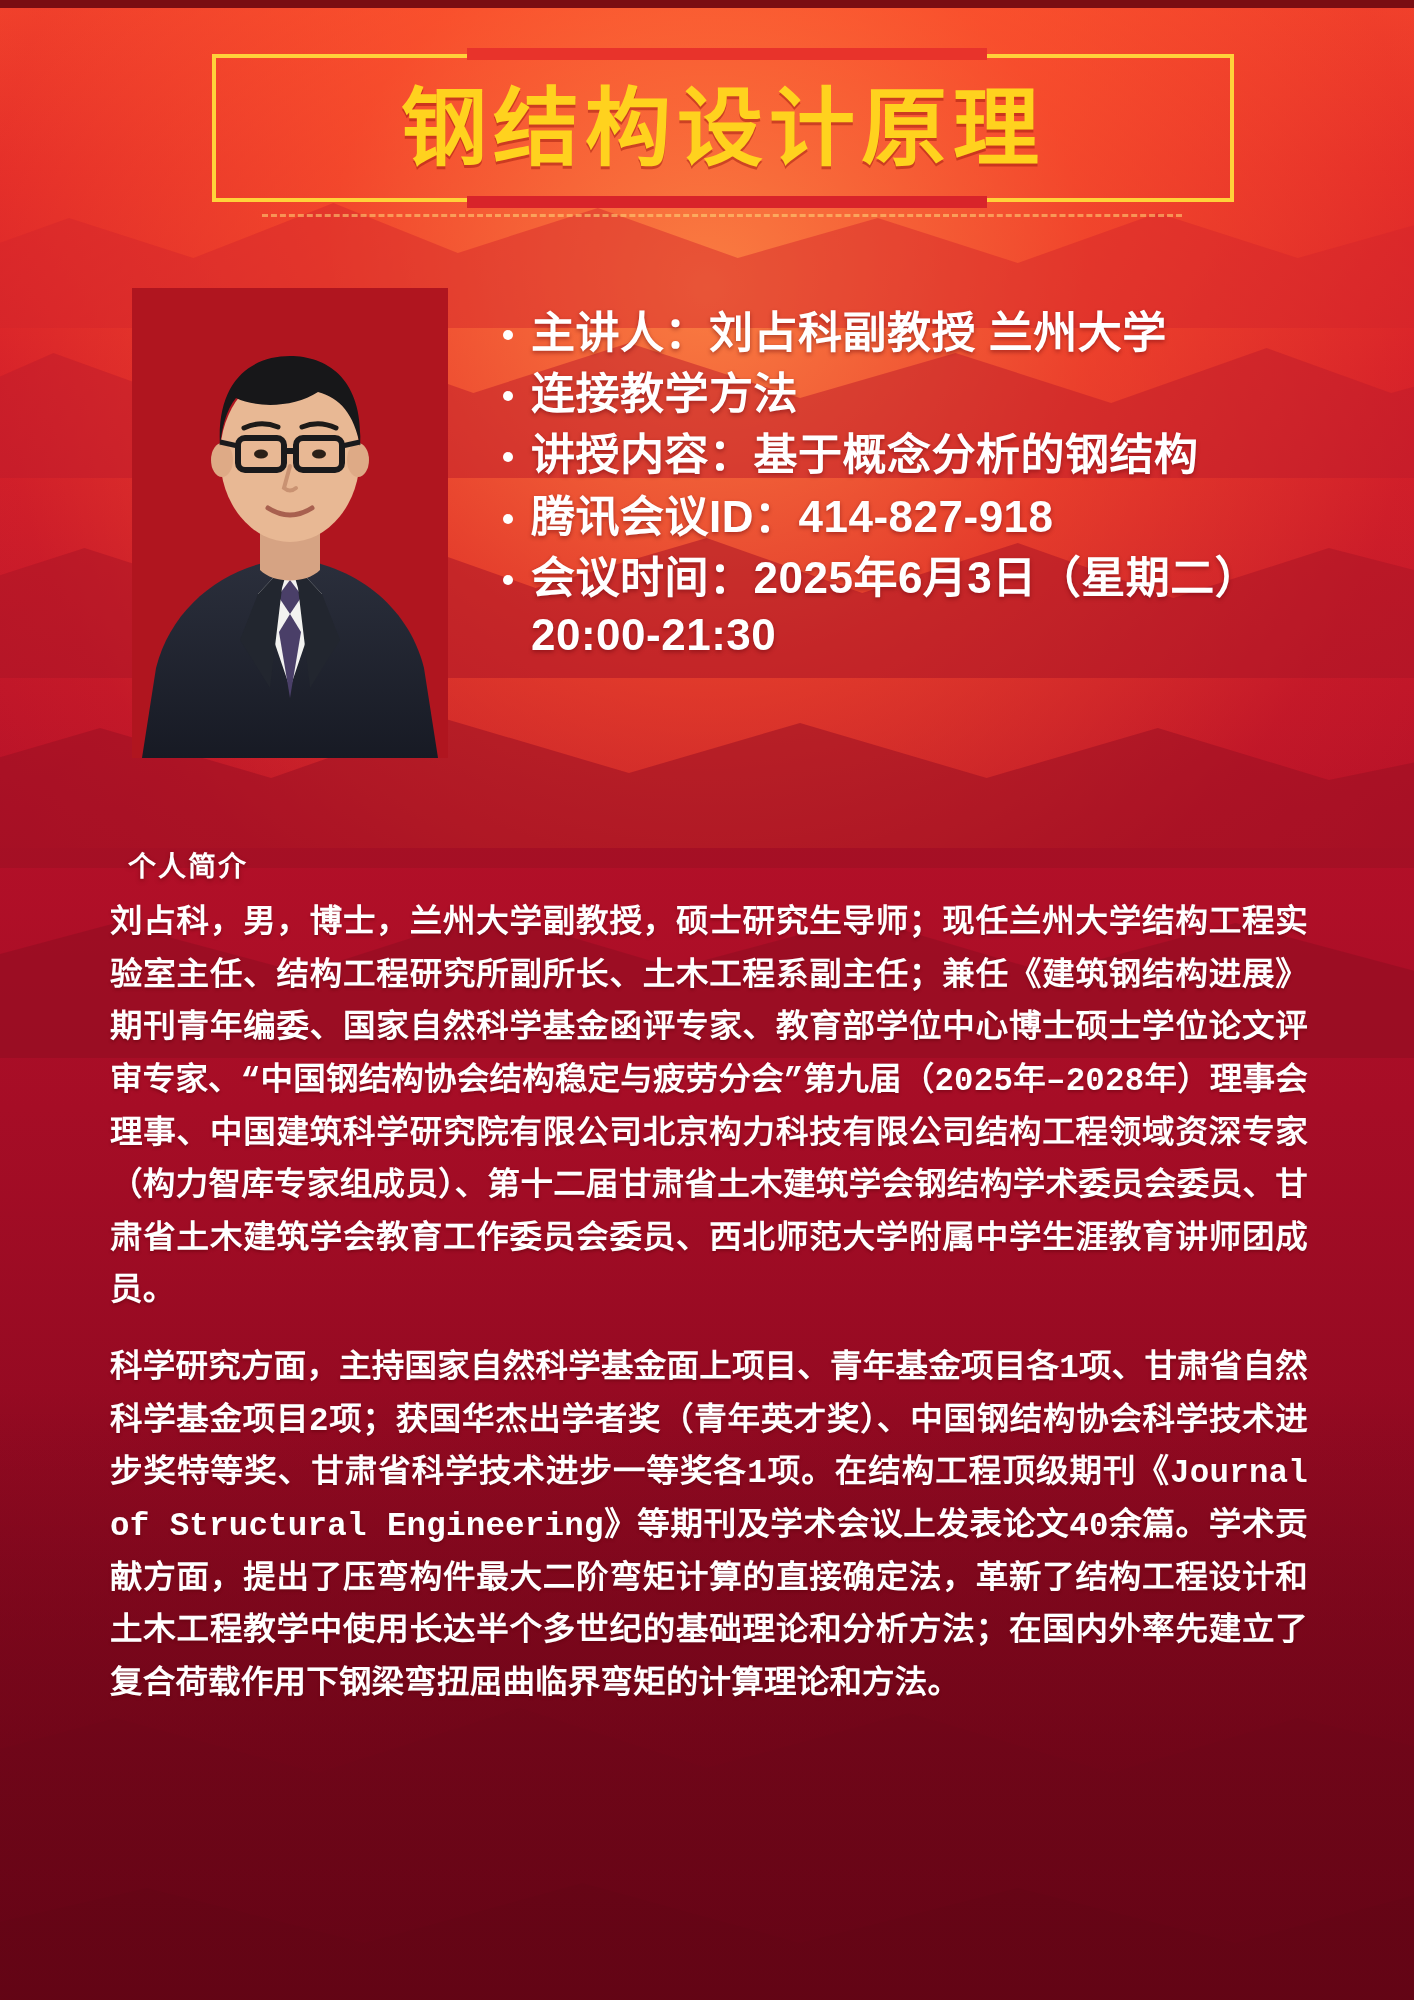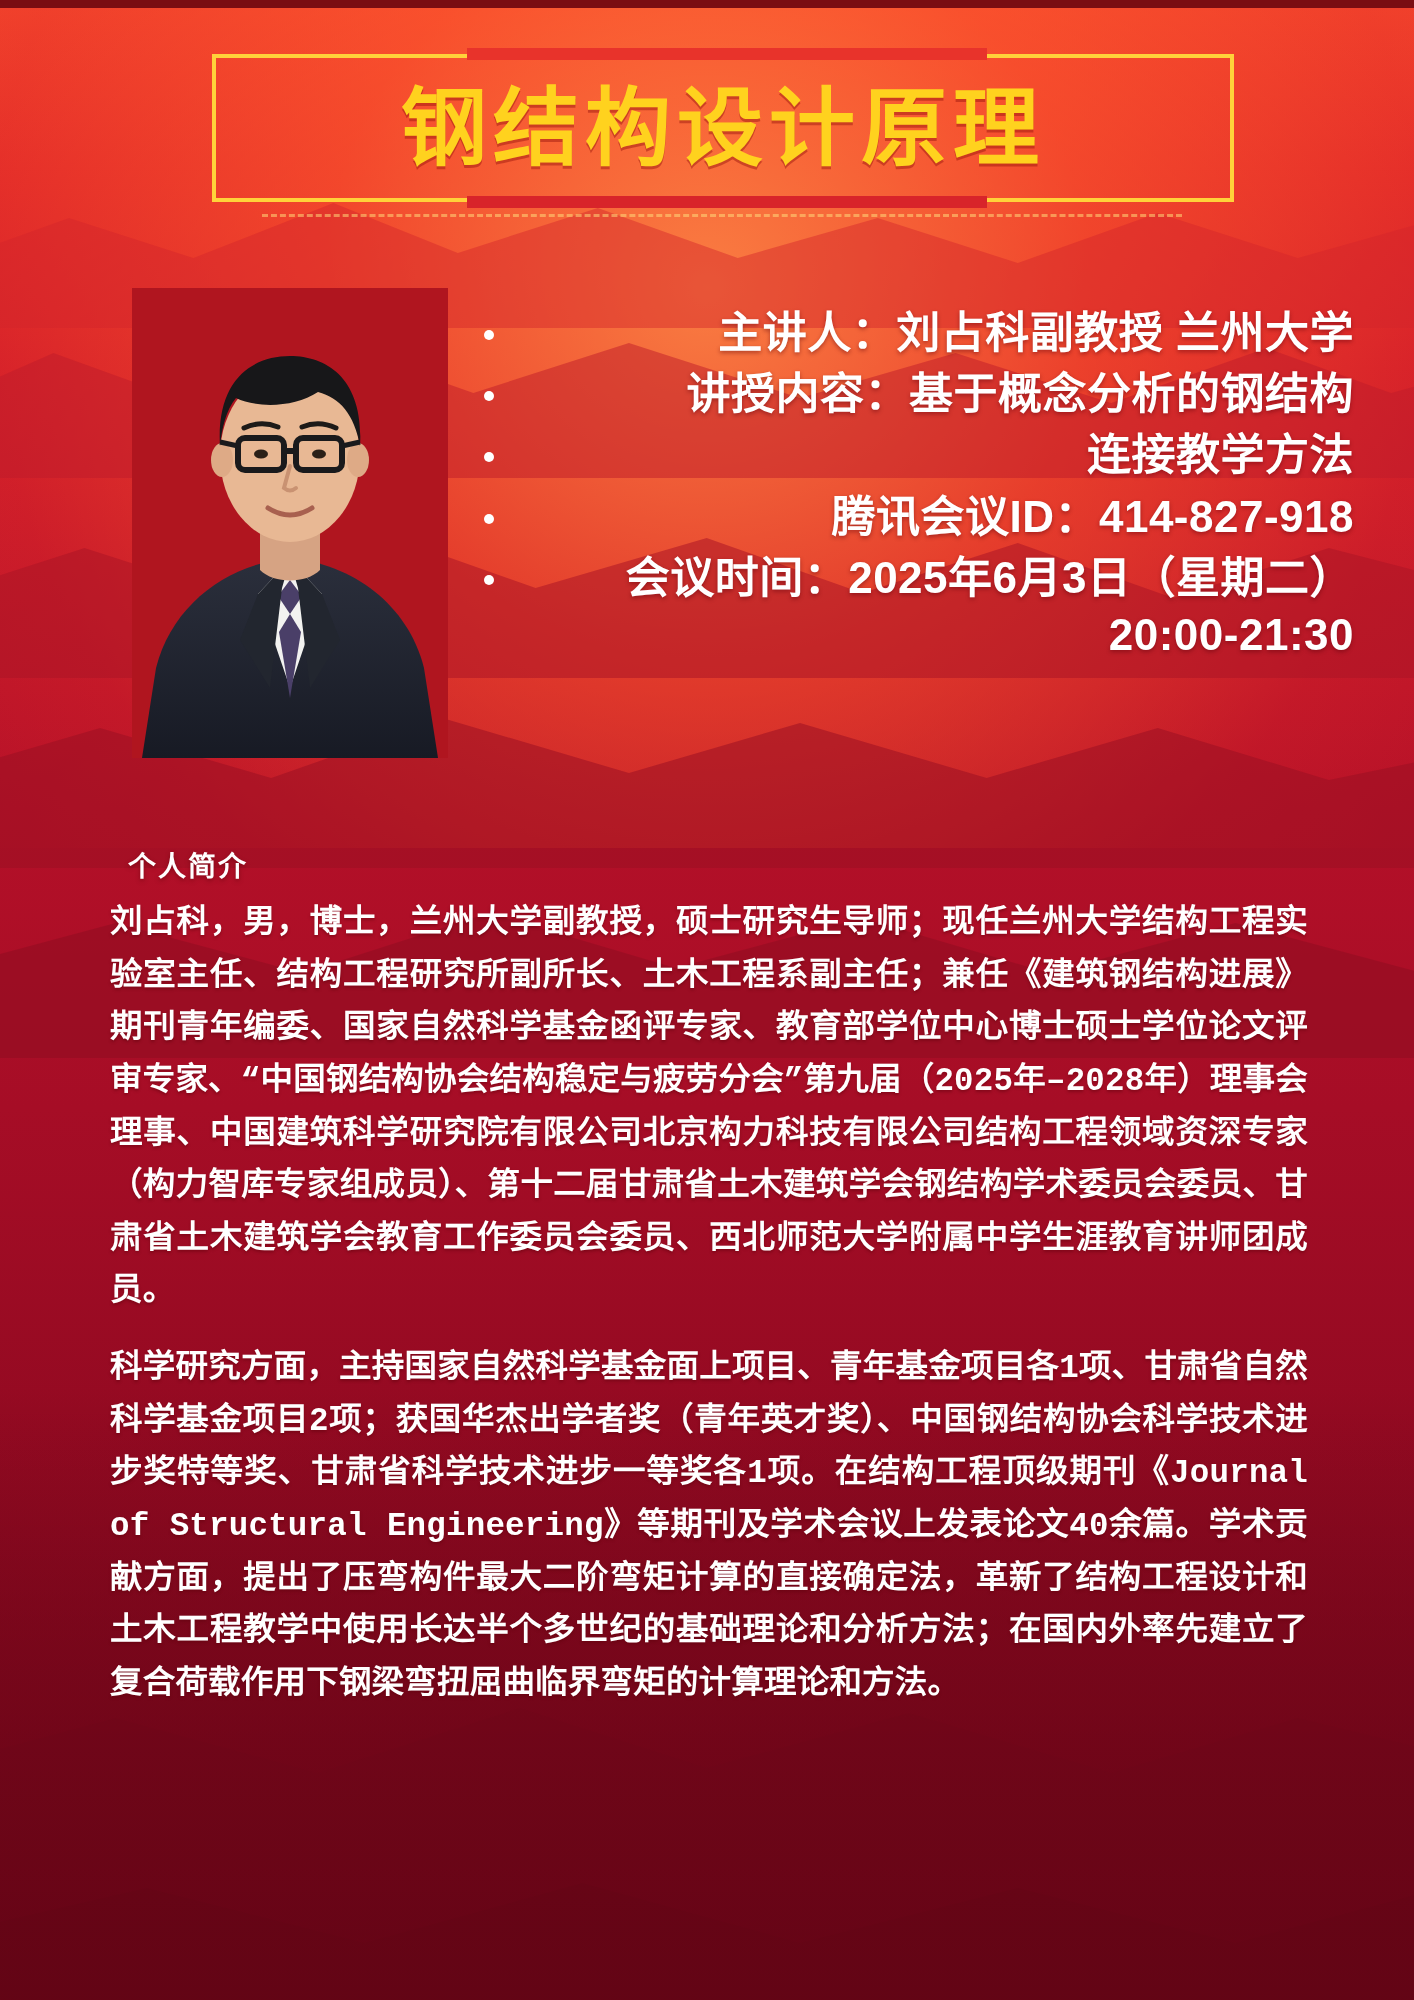--- a/index.html
+++ b/index.html
@@ -123,28 +123,27 @@
     left: 132px;
     top: 280px;
     width: 316px;
     height: 470px;
   }
   .portrait svg { display: block; width: 100%; height: 100%; }
 
   
   .info-list {
     position: absolute;
-    left: 482px;
+    left: 501px;
     top: 296px;
     width: 872px;
     margin: 0;
     padding: 0;
     list-style: none;
     color: #ffffff;
-    text-align: right;
   }
   .info-list li {
     position: relative;
     padding-left: 30px;
     font-size: 44px;
     line-height: 1.30;
     font-weight: 700;
     letter-spacing: 0.5px;
     text-shadow: 0 2px 4px rgba(90,0,10,0.45);
     margin-bottom: 4px;
@@ -289,22 +288,22 @@
 
         <path d="M158,178 L152,200 Q158,205 164,200" stroke="#c99272" stroke-width="4" fill="none" stroke-linecap="round"></path>
 
         <path d="M136,220 Q158,234 180,220" stroke="#a8604f" stroke-width="5" fill="none" stroke-linecap="round"></path>
       </g>
     </svg>
   </div>
 
   <ul class="info-list">
     <li>主讲人：刘占科副教授   兰州大学</li>
+    <li>连接教学方法</li>
     <li>讲授内容：基于概念分析的钢结构</li>
-    <li>连接教学方法</li>
     <li>腾讯会议ID：414-827-918</li>
     <li>会议时间：2025年6月3日（星期二）20:00-21:30</li>
   </ul>
 
   <div class="bio-heading">个人简介</div>
   <div class="bio-body">
     <p>刘占科，男，博士，兰州大学副教授，硕士研究生导师；现任兰州大学结构工程实验室主任、结构工程研究所副所长、土木工程系副主任；兼任《建筑钢结构进展》期刊青年编委、国家自然科学基金函评专家、教育部学位中心博士硕士学位论文评审专家、“中国钢结构协会结构稳定与疲劳分会”第九届（2025年–2028年）理事会理事、中国建筑科学研究院有限公司北京构力科技有限公司结构工程领域资深专家（构力智库专家组成员）、第十二届甘肃省土木建筑学会钢结构学术委员会委员、甘肃省土木建筑学会教育工作委员会委员、西北师范大学附属中学生涯教育讲师团成员。</p>
     <p>科学研究方面，主持国家自然科学基金面上项目、青年基金项目各1项、甘肃省自然科学基金项目2项；获国华杰出学者奖（青年英才奖）、中国钢结构协会科学技术进步奖特等奖、甘肃省科学技术进步一等奖各1项。在结构工程顶级期刊《Journal of Structural Engineering》等期刊及学术会议上发表论文40余篇。学术贡献方面，提出了压弯构件最大二阶弯矩计算的直接确定法，革新了结构工程设计和土木工程教学中使用长达半个多世纪的基础理论和分析方法；在国内外率先建立了复合荷载作用下钢梁弯扭屈曲临界弯矩的计算理论和方法。</p>
   </div>
 

